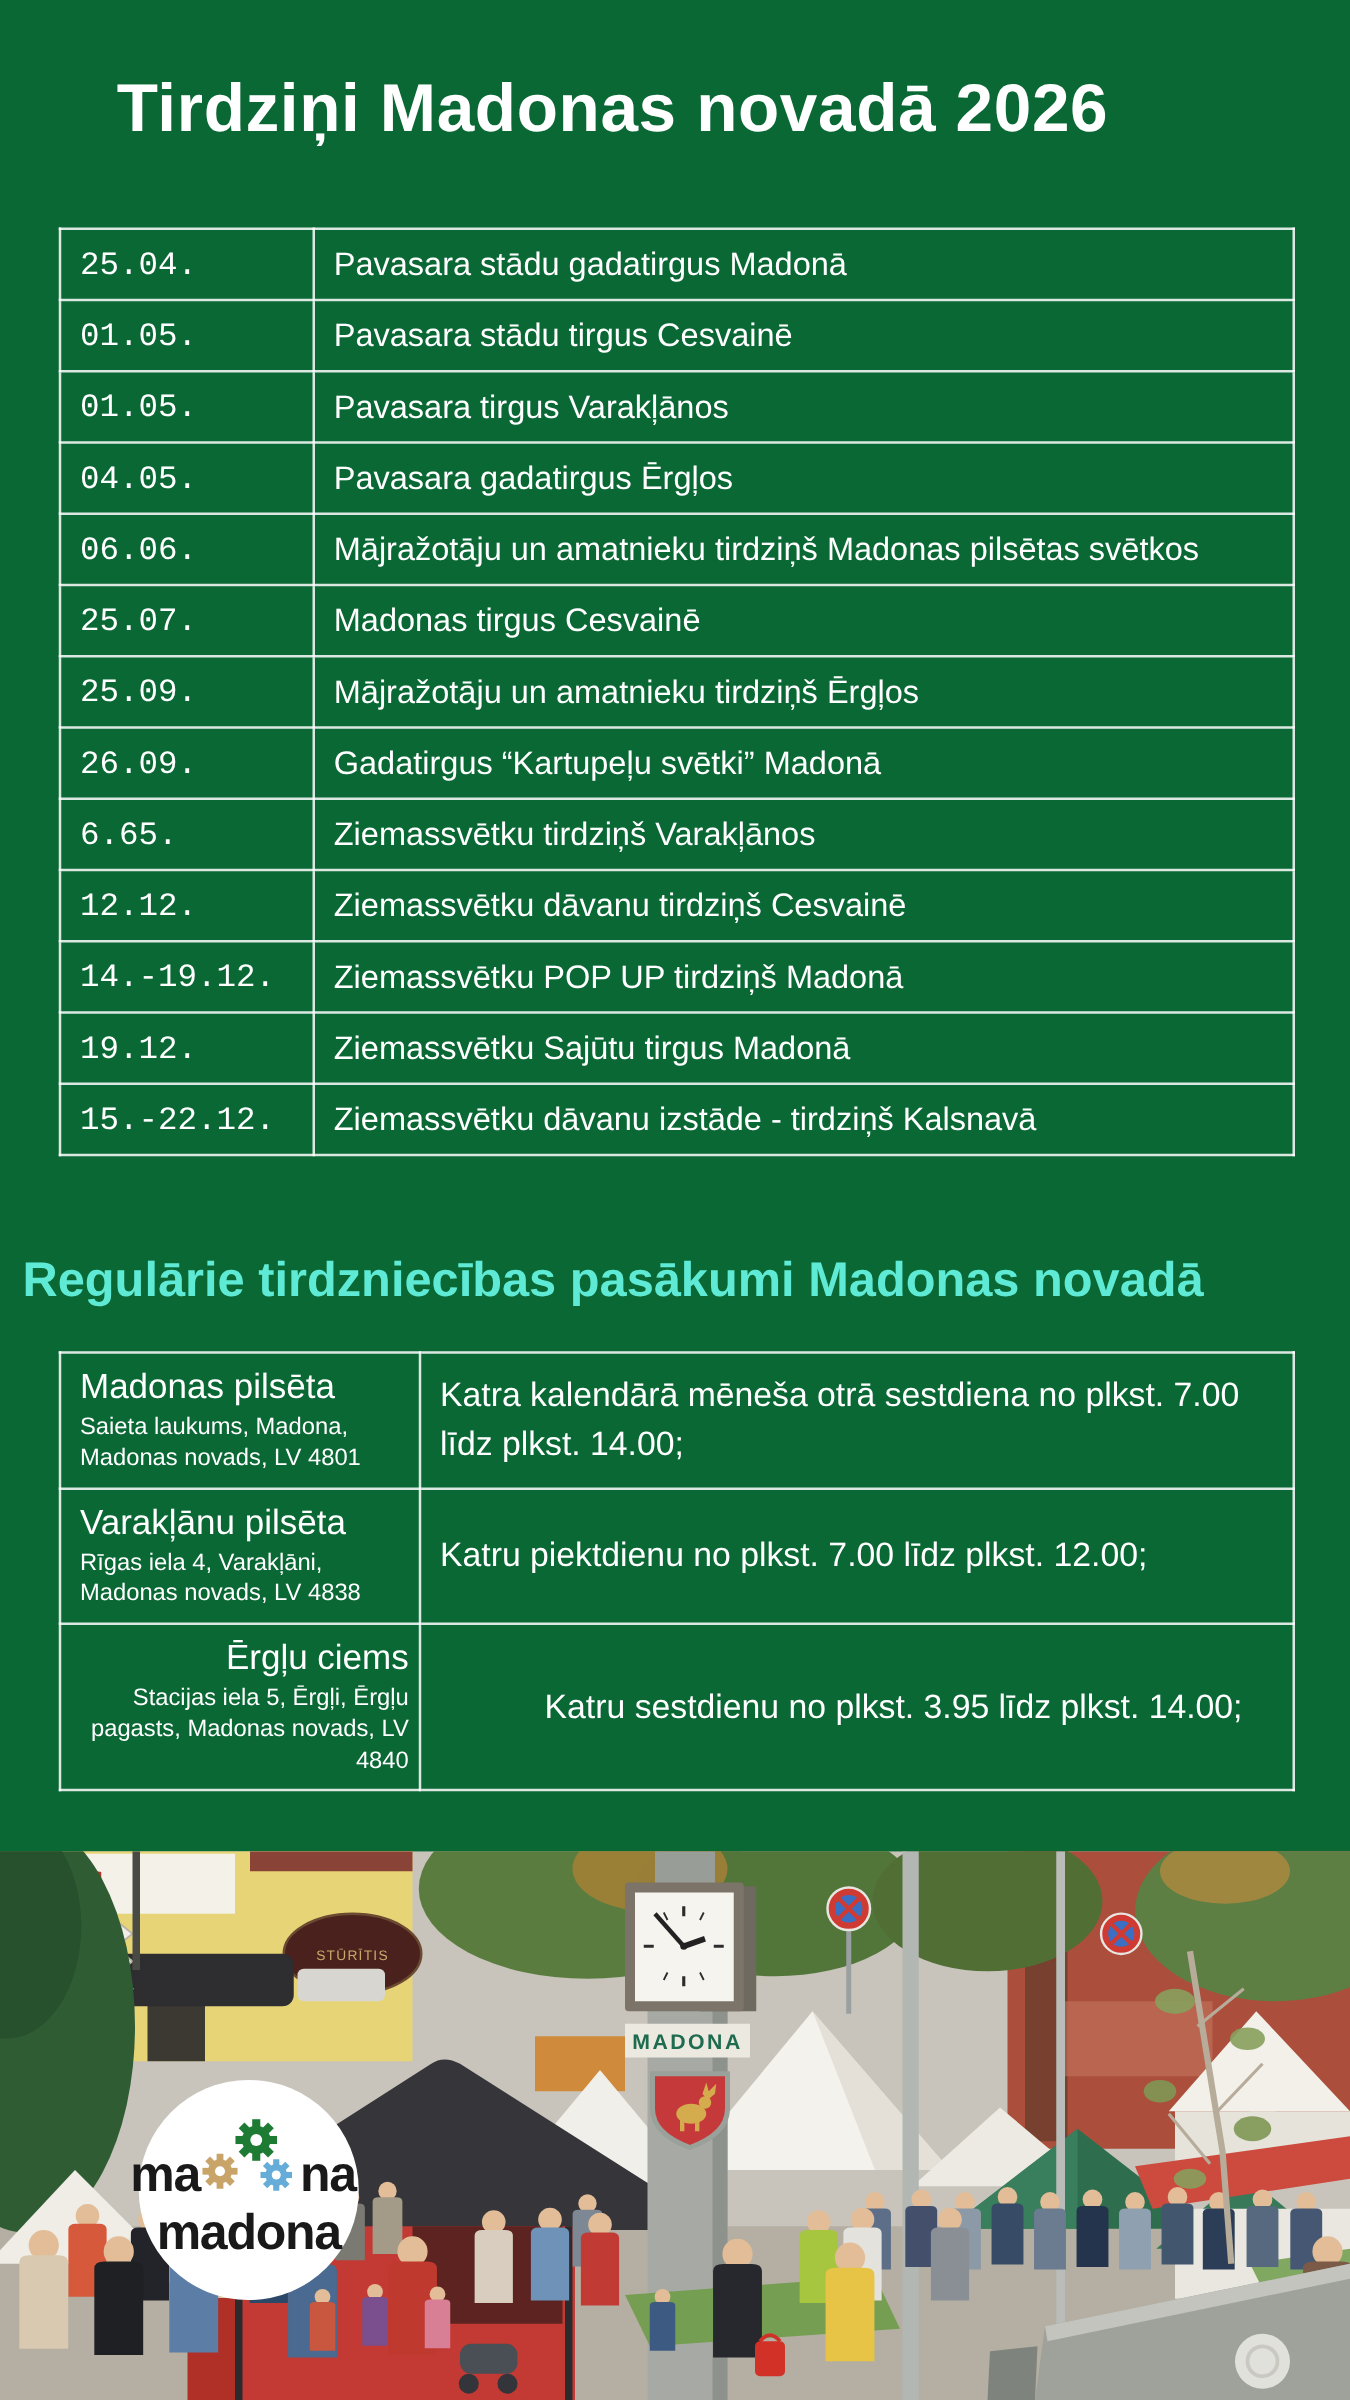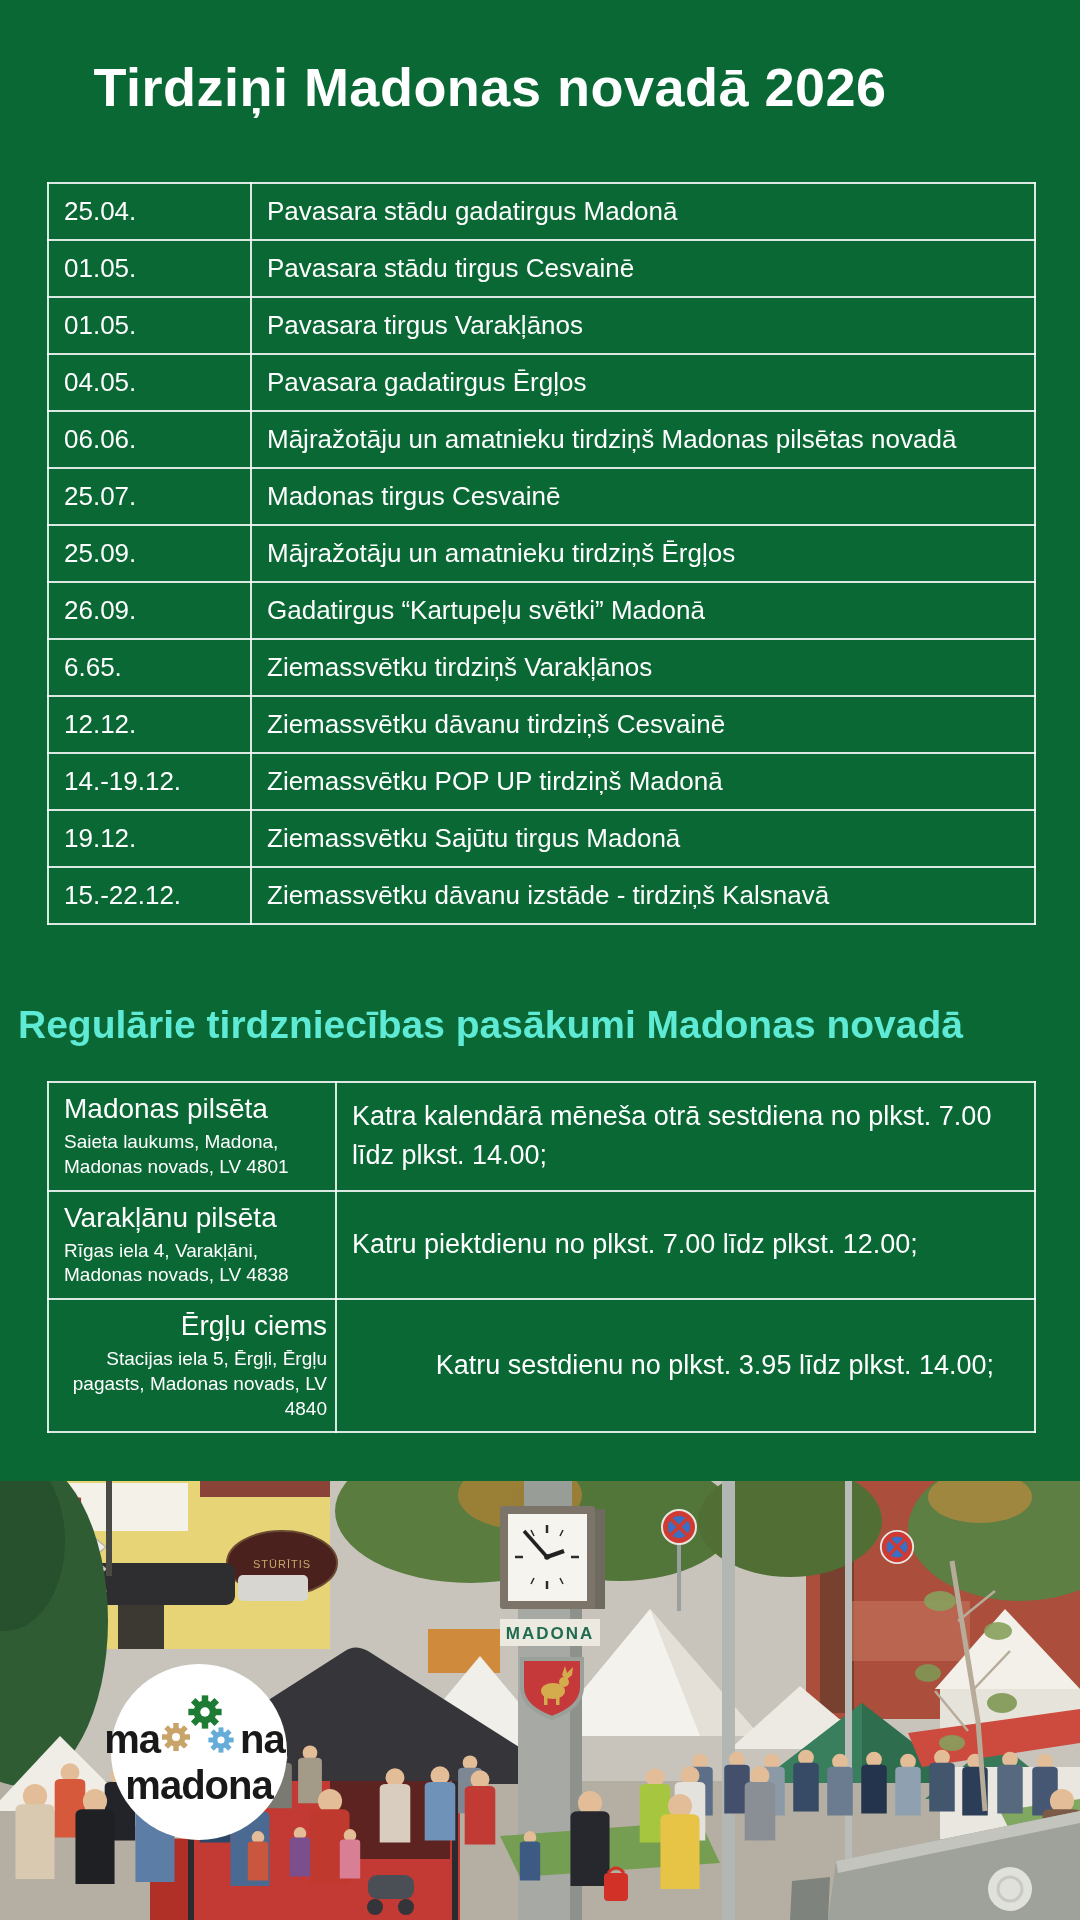--- a/index.html
+++ b/index.html
@@ -16,21 +16,21 @@
     margin:0;text-align:center;
     font-size:54px;font-weight:600;letter-spacing:.5px;color:#fff;
   }
   table{border-collapse:collapse;position:absolute;}
   .events{left:47px;top:182px;width:989px;table-layout:fixed;}
   .events td{
     border:2px solid rgba(255,255,255,.85);
     height:55px;font-size:26px;color:#fff;
     padding:0 10px 0 15px;vertical-align:middle;
   }
-  .events td.date{width:176px;}
+  .events td.date{width:176px;font-family:Liberation Mono, monospace;}
   .section-title{
     position:absolute;left:14px;top:999px;margin:4px;
     font-size:39px;font-weight:600;color:#5eead4;letter-spacing:0;
   }
   .regular{left:47px;top:1081px;width:989px;table-layout:fixed;}
   .regular td{
     border:2px solid rgba(255,255,255,.85);
     vertical-align:middle;color:#fff;
     padding:10px 40px 10px 15px;
   }
@@ -65,21 +65,21 @@
       <tr>
           <td class="date">01.05.</td>
           <td>Pavasara tirgus Varakļānos</td>
         </tr>
       <tr>
           <td class="date">04.05.</td>
           <td>Pavasara gadatirgus Ērgļos</td>
         </tr>
       <tr>
           <td class="date">06.06.</td>
-          <td>Mājražotāju un amatnieku tirdziņš Madonas pilsētas novadā</td>
+          <td>Mājražotāju un amatnieku tirdziņš Madonas pilsētas svētkos</td>
         </tr>
       <tr>
           <td class="date">25.07.</td>
           <td>Madonas tirgus Cesvainē</td>
         </tr>
       <tr>
           <td class="date">25.09.</td>
           <td>Mājražotāju un amatnieku tirdziņš Ērgļos</td>
         </tr>
       <tr>

